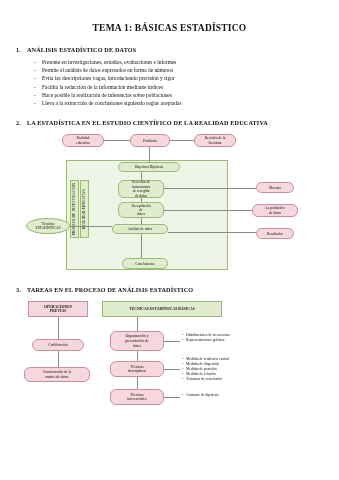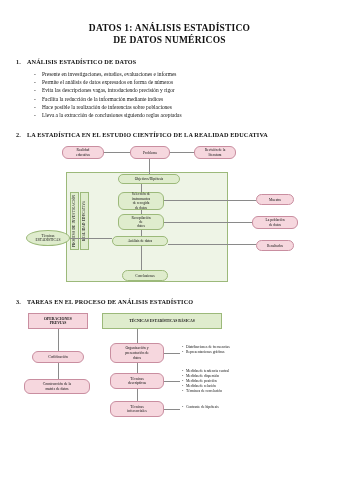--- a/index.html
+++ b/index.html
@@ -31,22 +31,21 @@
   .d2txt{position:absolute;font-size:3.7px;line-height:5px;}
   .d2txt div{position:relative;padding-left:4px;}
   .d2txt div:before{content:"-";position:absolute;left:0;}
 </style>
 </head>
 <body>
 
 <div class="page">
 
   <div class="title">
-    <div>DATOS 1: ANÁLISIS ESTADÍSTICO</div>
-    <div>DE DATOS NUMÉRICOS</div>
+    <div>TEMA 1: BÁSICAS ESTADÍSTICO</div>
   </div>
 
   <div class="sect">
     <div class="sect-h">
       <span class="num">1.</span><span>ANÁLISIS ESTADÍSTICO DE DATOS</span>
     </div>
     <ul class="bul">
       <li>Presente en investigaciones, estudios, evaluaciones e informes</li>
       <li>Permite el análisis de datos expresados en forma de números</li>
       <li>Evita las descripciones vagas, introduciendo precisión y rigor</li>

